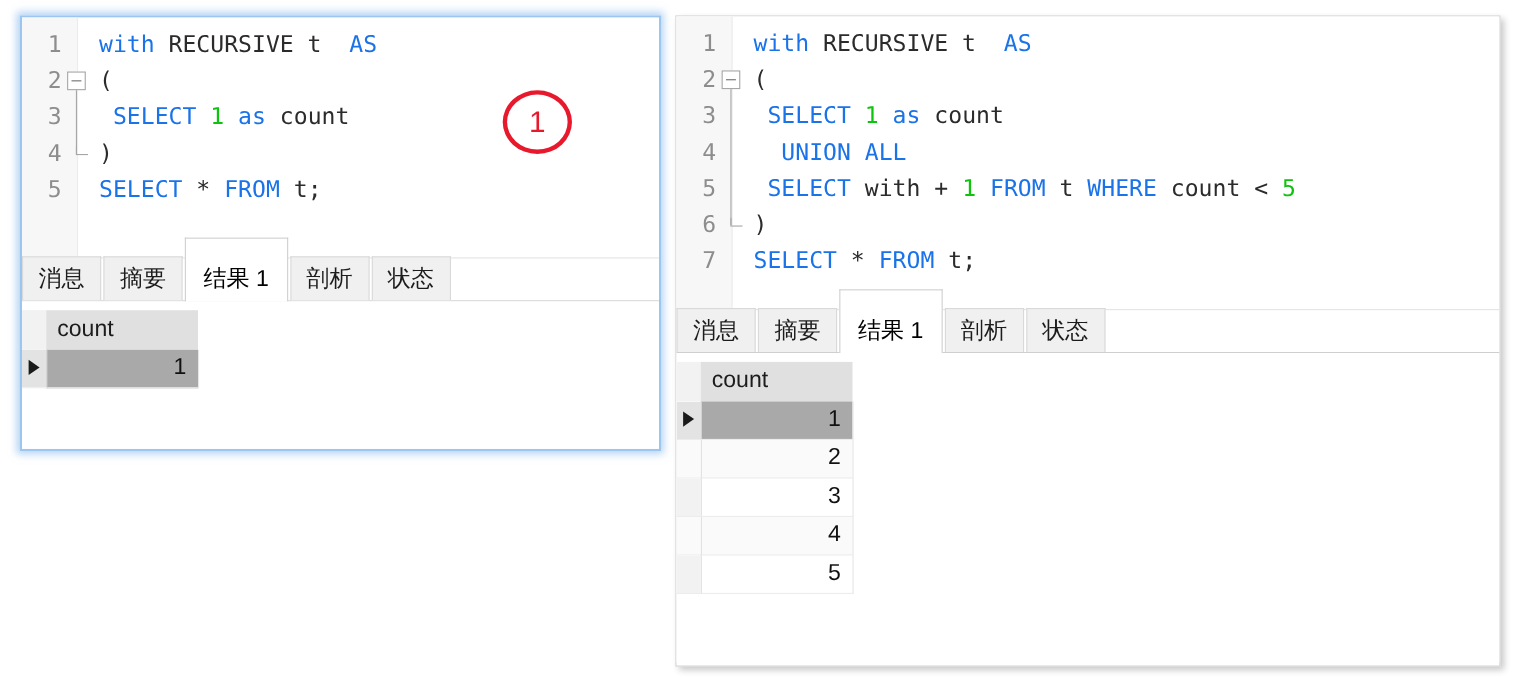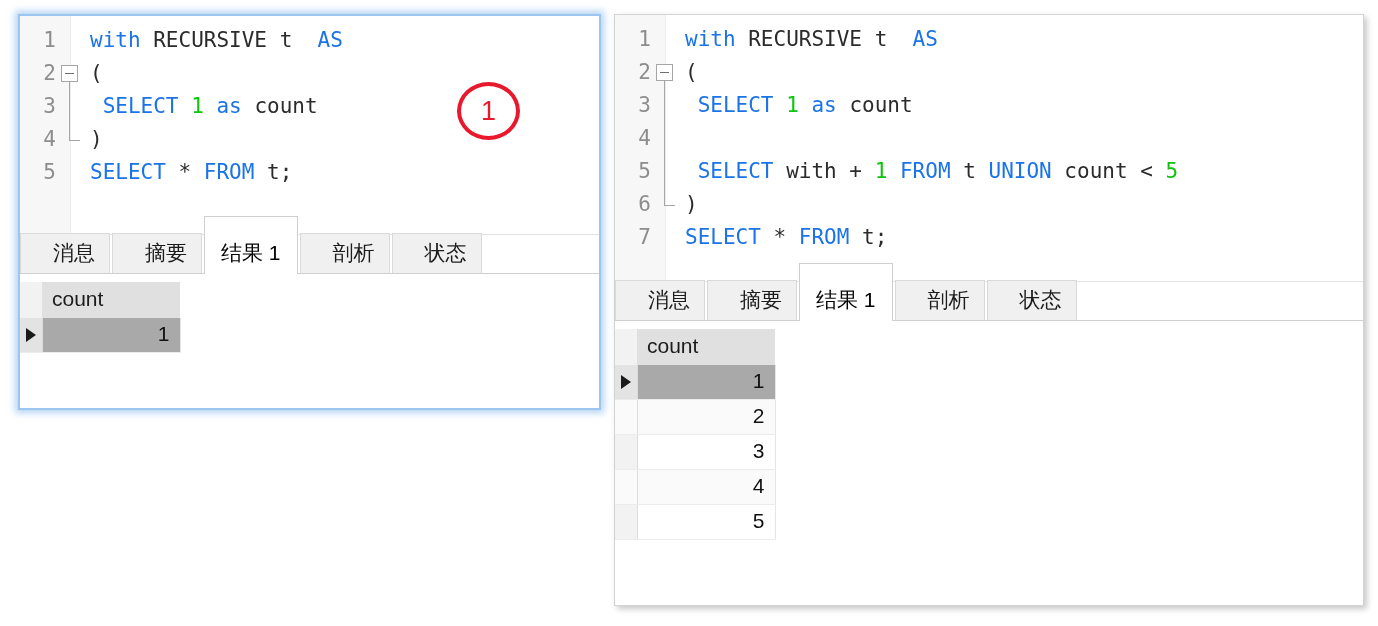--- a/index.html
+++ b/index.html
@@ -84,21 +84,21 @@
   
   .tabbar {
     position: relative; height: 38px; background: #ffffff;
     border-top: 1px solid #e3e3e3;
     border-bottom: 1px solid #cfcfcf;
   }
   .tabs { position: absolute; left: 0; bottom: 0; display: flex; align-items: flex-end; }
   .tab {
     font-family: "Liberation Sans", sans-serif; font-size: 21px; color: #1c1c1c;
     background: #f0f0f0; border: 1px solid #d9d9d9; border-bottom: none;
-    padding: 5px 14px 6px 32px; margin-right: 2px; box-sizing: border-box;
+    padding: 5px 14px 6px 14px; margin-right: 2px; box-sizing: border-box;
     white-space: nowrap;
   }
   .tab.active {
     background: #ffffff; color: #000; border-color: #cfcfcf;
     padding: 22px 16px 7px 16px; position: relative; z-index: 3;
     margin-bottom: -1px;
   }
 
   
   .grid { position: relative; background: #ffffff; overflow: hidden; }
@@ -187,22 +187,22 @@
   </div>
 
   <div class="panel panel-right">
 
     <div class="editor editor-right">
       <div class="gutter"></div>
       <div class="code-lines">
           <div class="cline"><span class="lno">1</span><span class="ctext"><span class="kw">with </span><span class="id">RECURSIVE t  </span><span class="kw">AS</span></span></div>
           <div class="cline"><span class="lno">2</span><span class="ctext"><span class="id">(</span></span></div>
           <div class="cline"><span class="lno">3</span><span class="ctext"><span class="kw"> SELECT </span><span class="num">1</span><span class="id"> </span><span class="kw">as </span><span class="id">count</span></span></div>
-          <div class="cline"><span class="lno">4</span></div>
-          <div class="cline"><span class="lno">5</span><span class="ctext"><span class="kw"> SELECT </span><span class="id">with + </span><span class="num">1</span><span class="kw"> FROM </span><span class="id">t </span><span class="kw">UNION </span><span class="id">count &lt; </span><span class="num">5</span></span></div>
+          <div class="cline"><span class="lno">4</span><span class="ctext"><span class="kw">  UNION ALL</span></span></div>
+          <div class="cline"><span class="lno">5</span><span class="ctext"><span class="kw"> SELECT </span><span class="id">with + </span><span class="num">1</span><span class="kw"> FROM </span><span class="id">t </span><span class="kw">WHERE </span><span class="id">count &lt; </span><span class="num">5</span></span></div>
           <div class="cline"><span class="lno">6</span><span class="ctext"><span class="id">)</span></span></div>
           <div class="cline"><span class="lno">7</span><span class="ctext"><span class="kw">SELECT </span><span class="id">* </span><span class="kw">FROM </span><span class="id">t;</span></span></div>
         </div>
       <div class="fold-box" style="top: 49px;"></div>
       <div class="fold-line" style="top: 66px; height: 124px;"></div>
       <div class="fold-foot" style="top: 190px;"></div>
 
     </div>
 
     <div class="tabbar">

